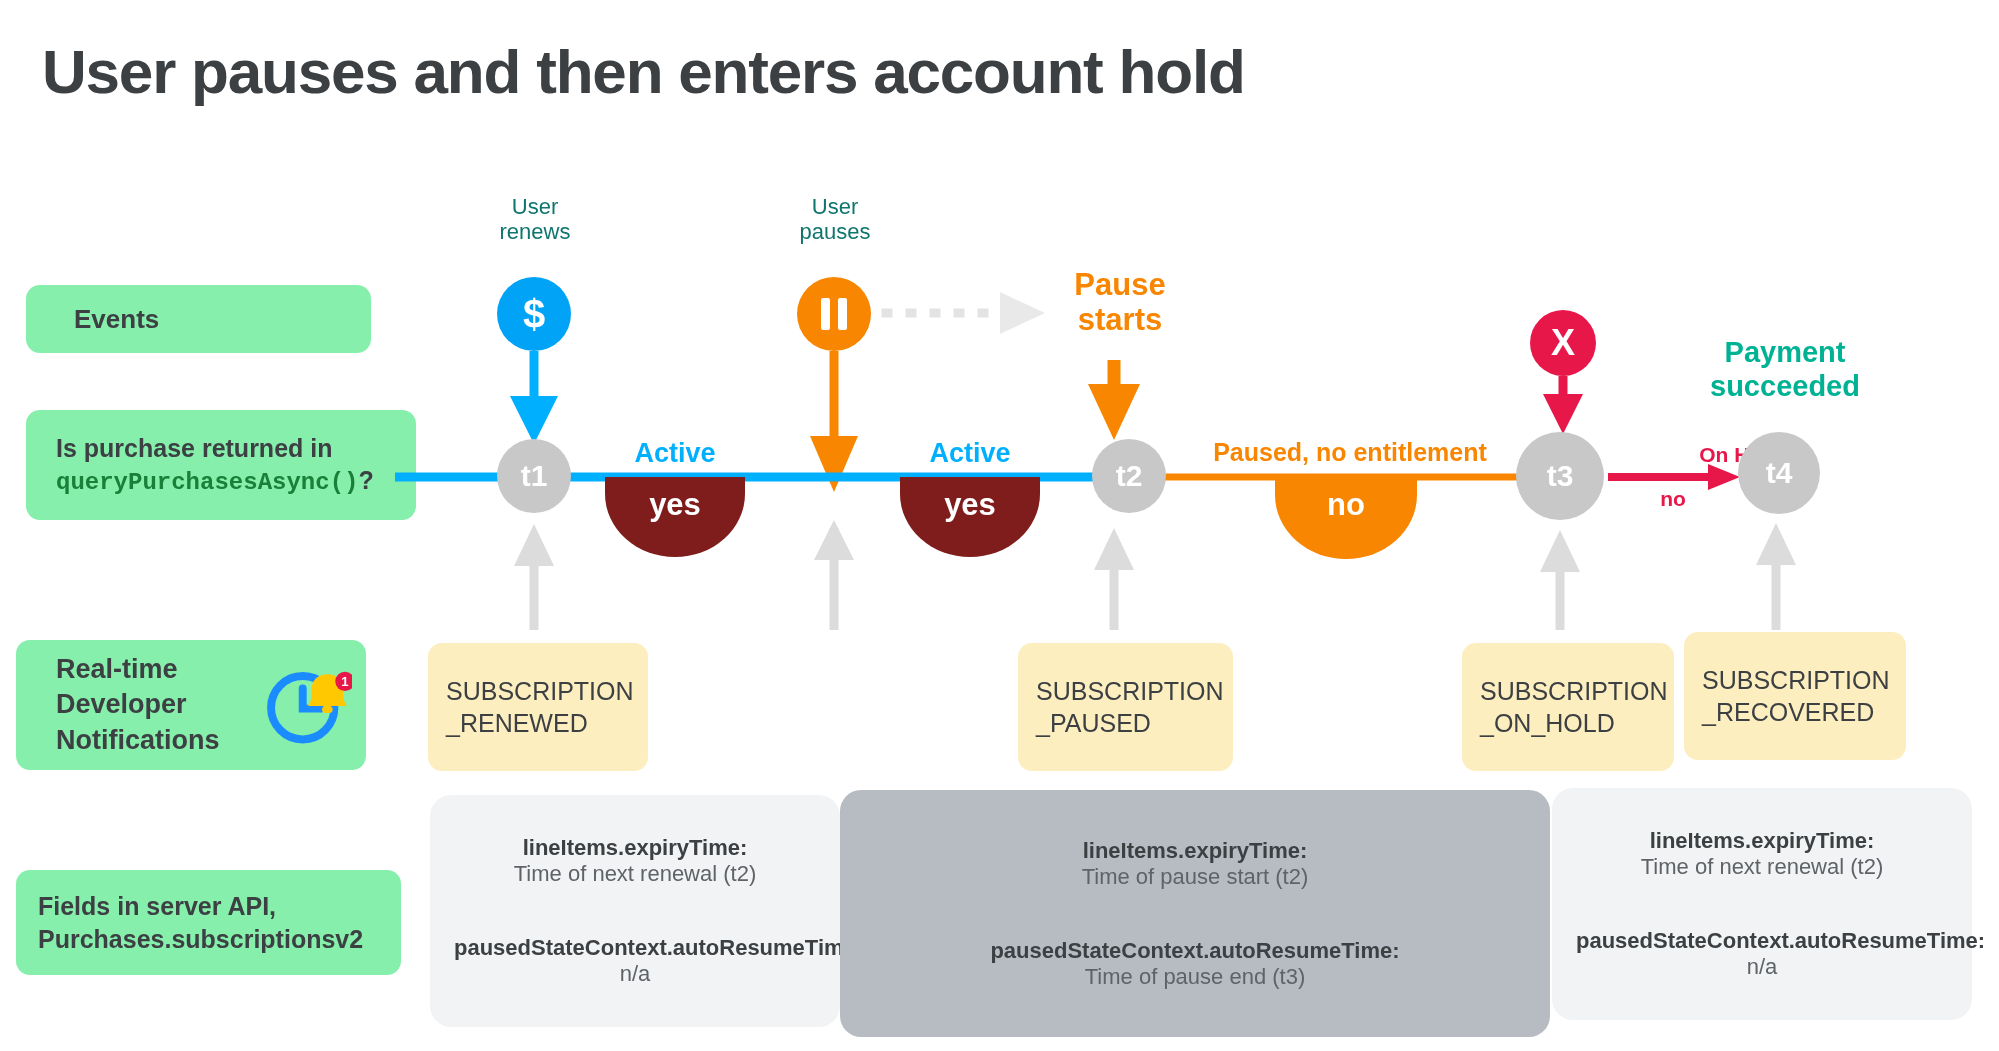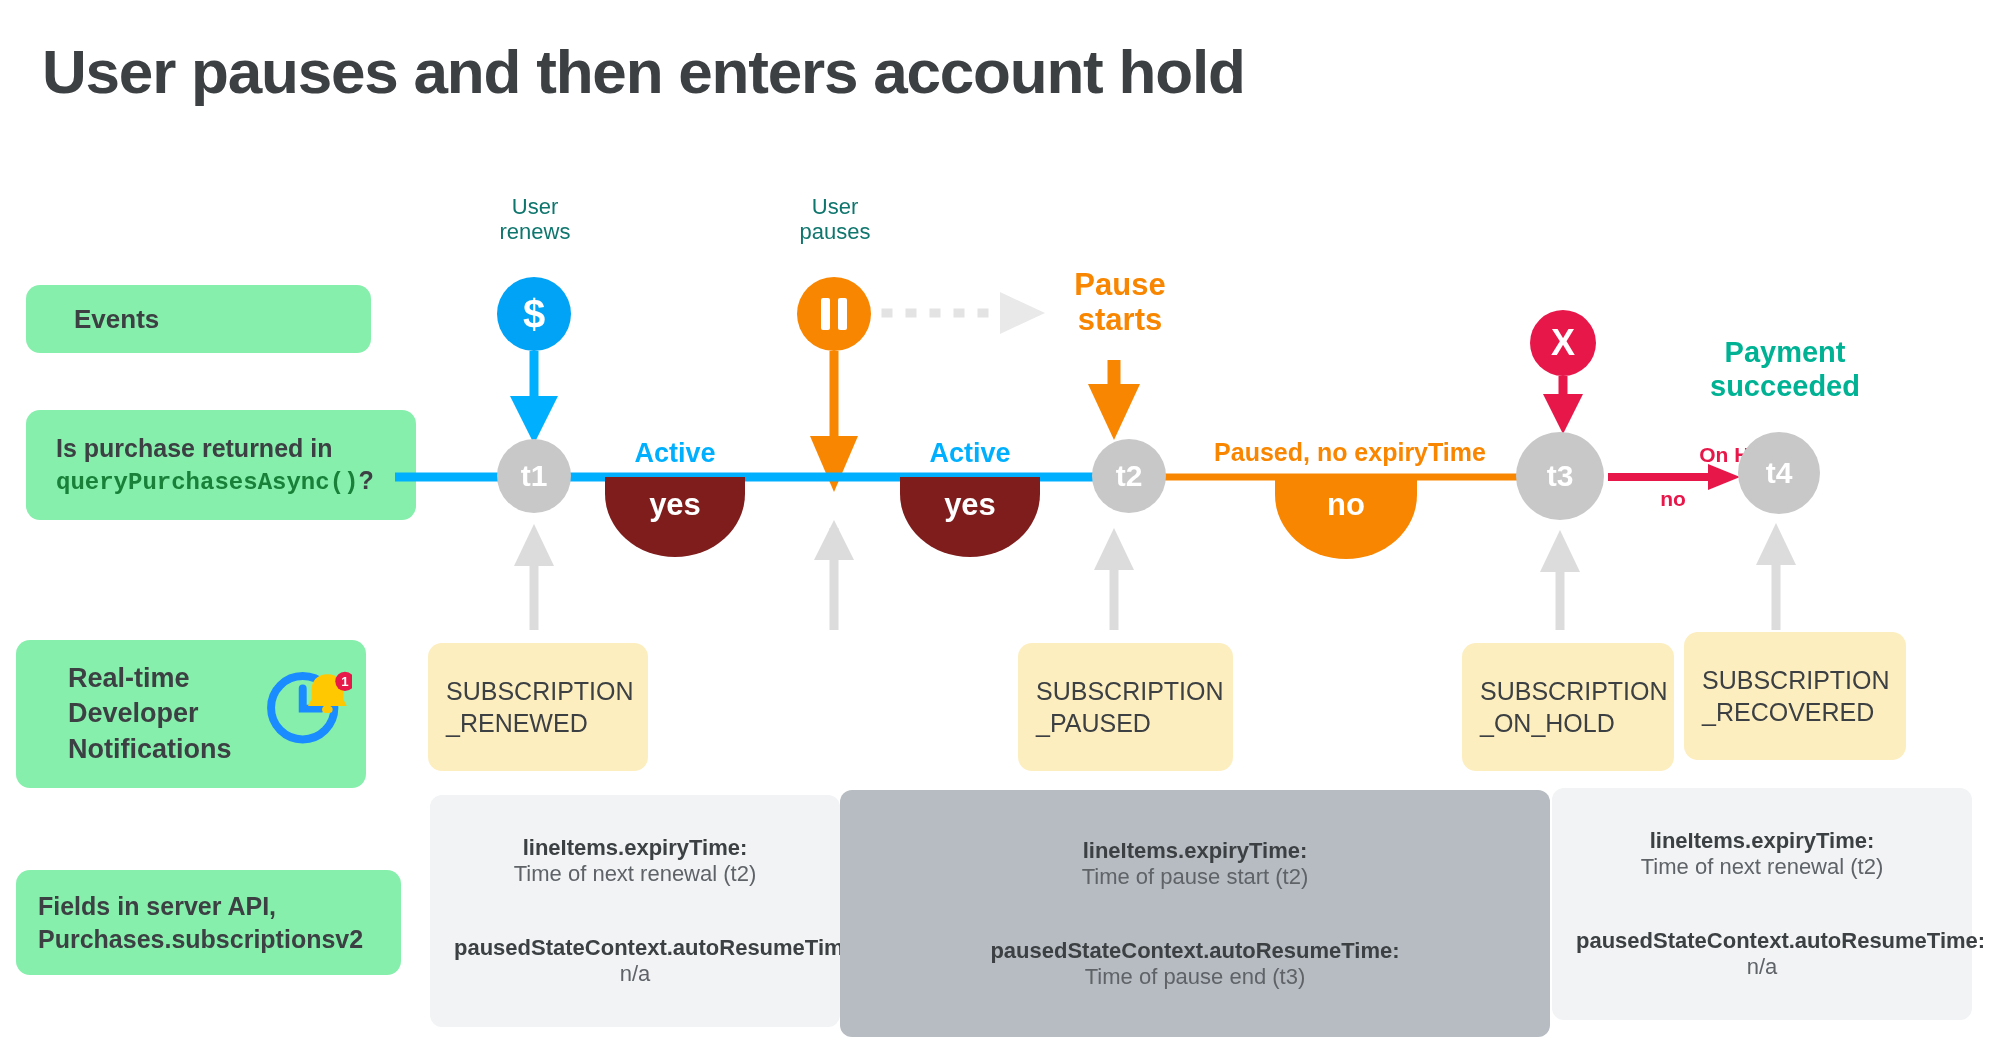--- a/index.html
+++ b/index.html
@@ -29,21 +29,21 @@
   }
   .row-chip .chip-text{font-weight:700;color:#3c4043;}
 
   #chip-events{left:26px;top:285px;width:345px;height:68px;padding-left:48px;}
   #chip-events .chip-text{font-size:26px;}
 
   #chip-query{left:26px;top:410px;width:390px;height:110px;padding-left:30px;}
   #chip-query .chip-text{font-size:25px;line-height:1.28;}
   .code-green{color:#188038;font-family:"Liberation Mono", monospace;font-weight:700;font-size:24px;}
 
-  #chip-rtdn{left:16px;top:640px;width:350px;height:148px;padding-left:52px;}
+  #chip-rtdn{left:16px;top:640px;width:350px;height:130px;padding-left:40px;}
   #chip-rtdn .chip-text{font-size:27px;line-height:1.3;}
 
   #chip-fields{left:16px;top:870px;width:385px;height:105px;padding-left:22px;}
   #chip-fields .chip-text{font-size:25px;line-height:1.32;}
 
   
   #rtdn-icon{position:absolute;left:248px;top:22px;width:88px;height:88px;}
 
   
   .ev-label{
@@ -98,21 +98,21 @@
   .notif{
     position:absolute;background:#fdeec0;border-radius:14px;
     color:#3c4043;font-size:25px;line-height:1.3;
     display:flex;align-items:center;
     padding:0 18px;box-sizing:border-box;
     font-weight:400;
   }
 
   
   .fieldpanel{
-    position:absolute;border-radius:12px;
+    position:absolute;border-radius:21px;
     box-sizing:border-box;
     display:flex;flex-direction:column;justify-content:center;
     text-align:center;padding:20px 24px;
   }
   .fieldpanel .fline{margin:0;}
   .fieldpanel .fkey{font-weight:700;font-size:22px;color:#3c4043;}
   .fieldpanel .fval{font-weight:400;font-size:22px;color:#5f6368;}
   .fieldpanel .gap{height:48px;}
   .fp-light{background:#f1f3f4;}
   .fp-dark{background:#b6bcc2;}
@@ -237,21 +237,21 @@
     </g>
   </svg>
 
   <div class="abs seg-yes" style="left:605px;top:477px;width:140px;height:80px;">yes</div>
   <div class="abs seg-label" style="left:605px;top:438px;width:140px;font-size:27px;color:#00b0ff;">Active</div>
 
   <div class="abs seg-yes" style="left:900px;top:477px;width:140px;height:80px;">yes</div>
   <div class="abs seg-label" style="left:900px;top:438px;width:140px;font-size:27px;color:#00b0ff;">Active</div>
 
   <div class="abs seg-no" style="left:1275px;top:477px;width:142px;height:82px;">no</div>
-  <div class="abs seg-label" style="left:1160px;top:438px;width:380px;font-size:25px;color:#f98600;">Paused, no expiryTime</div>
+  <div class="abs seg-label" style="left:1160px;top:438px;width:380px;font-size:25px;color:#f98600;">Paused, no entitlement</div>
 
   <div class="abs seg-label" style="left:1675px;top:443px;width:130px;font-size:21px;color:#e8174a;">On Hold</div>
   <div class="abs seg-label" style="left:1608px;top:487px;width:130px;font-size:21px;color:#e8174a;">no</div>
 
   <div class="abs t-node" id="node-t1">t1</div>
   <div class="abs t-node" id="node-t2">t2</div>
   <div class="abs t-node" id="node-t3">t3</div>
   <div class="abs t-node" id="node-t4">t4</div>
 
   <div class="notif" style="left:428px;top:643px;width:220px;height:128px;">

